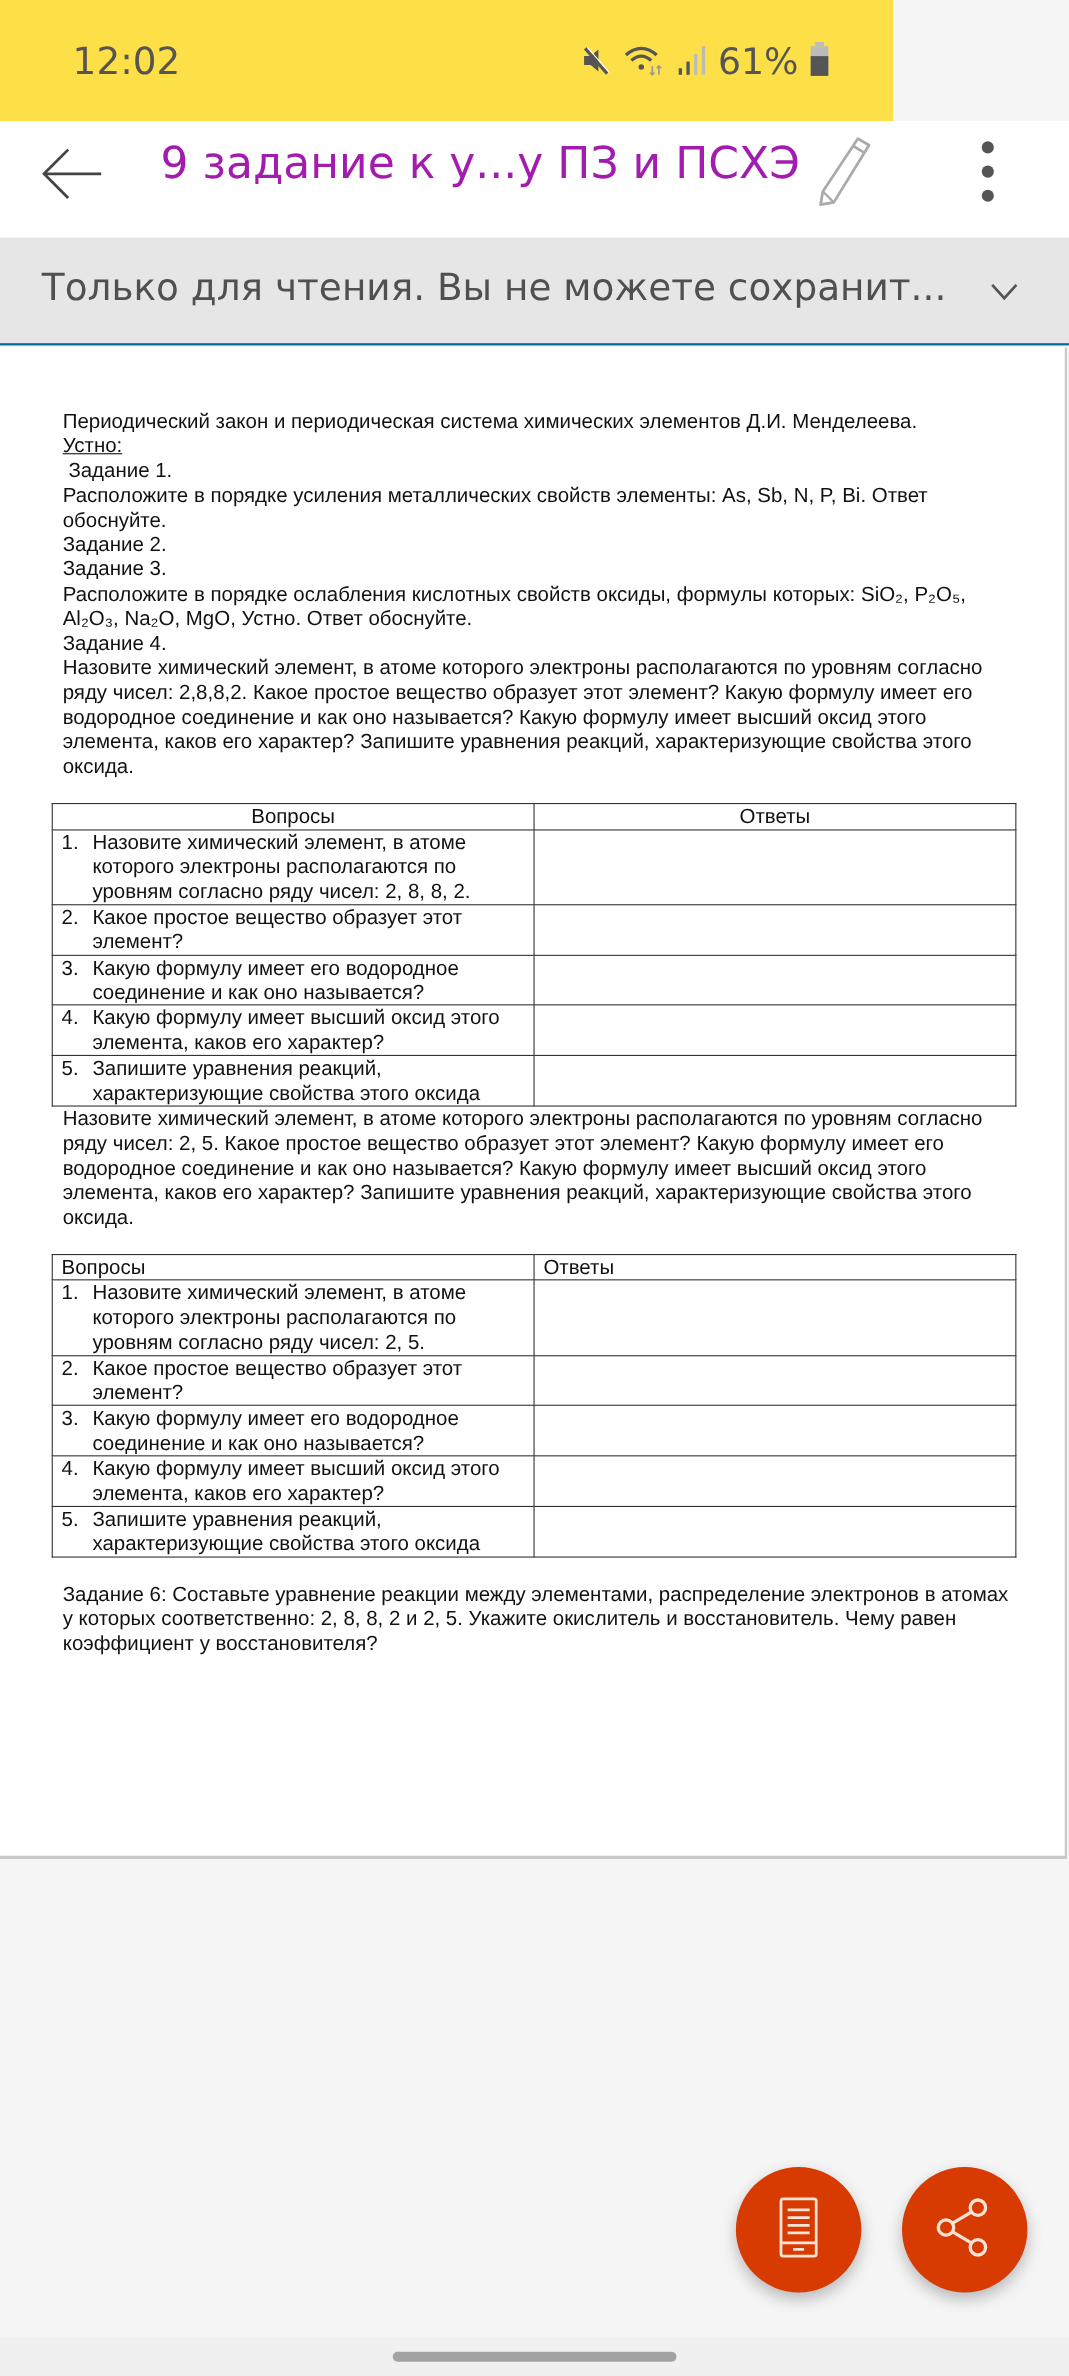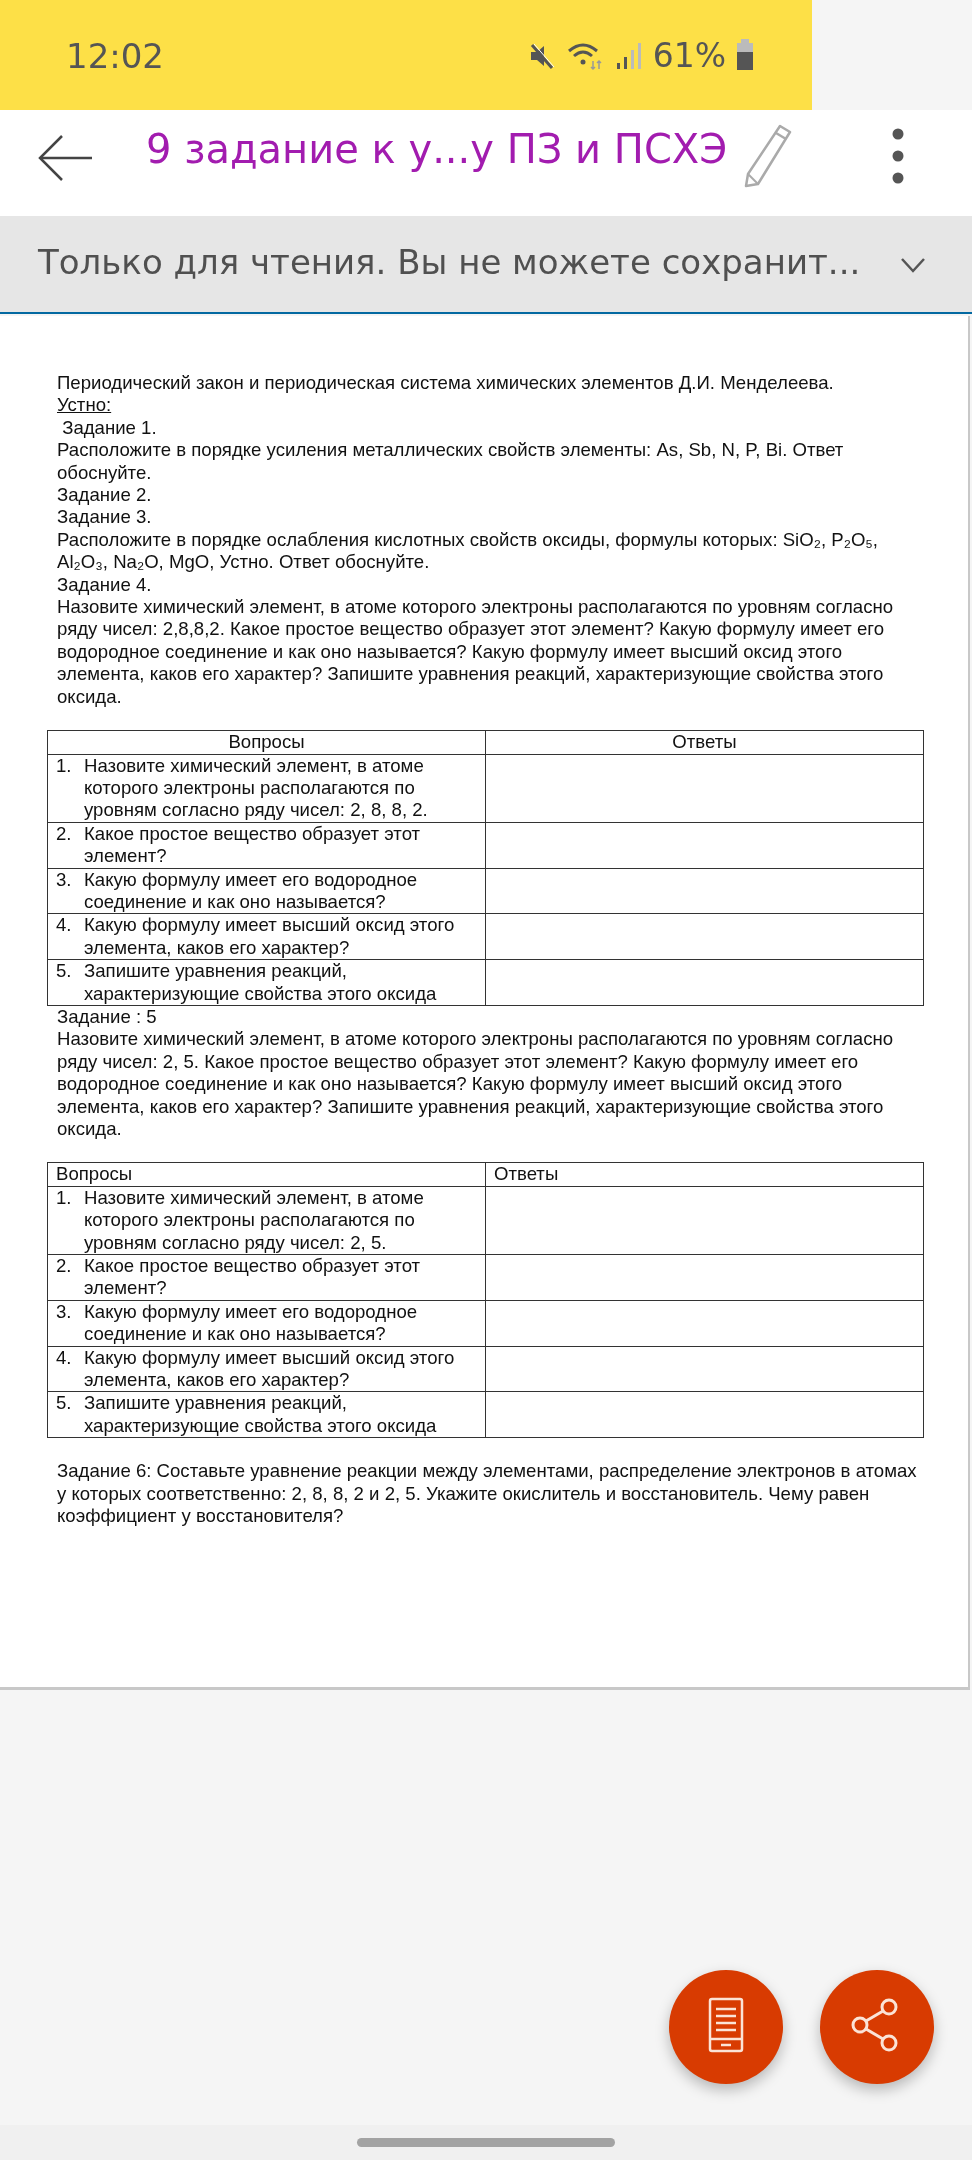--- a/index.html
+++ b/index.html
@@ -180,21 +180,20 @@
               <div class="qrow">
                 <span class="qnum">5.</span>
                 <span class="qtext">Запишите уравнения реакций, характеризующие свойства этого оксида</span>
               </div>
             </td>
           <td>&nbsp;</td>
         </tr>
       </tbody>
     </table>
 
-    <p>Задание : 5</p>
     <p>Назовите химический элемент, в атоме которого электроны располагаются по уровням согласно ряду чисел: 2, 5. Какое простое вещество образует этот элемент? Какую формулу имеет его водородное соединение и как оно называется? Какую формулу имеет высший оксид этого элемента, каков его характер? Запишите уравнения реакций, характеризующие свойства этого оксида.</p>
 
     <table class="qa left t2">
       <thead>
         <tr>
           <th class="q">Вопросы</th>
           <th>Ответы</th>
         </tr>
       </thead>
       <tbody>

